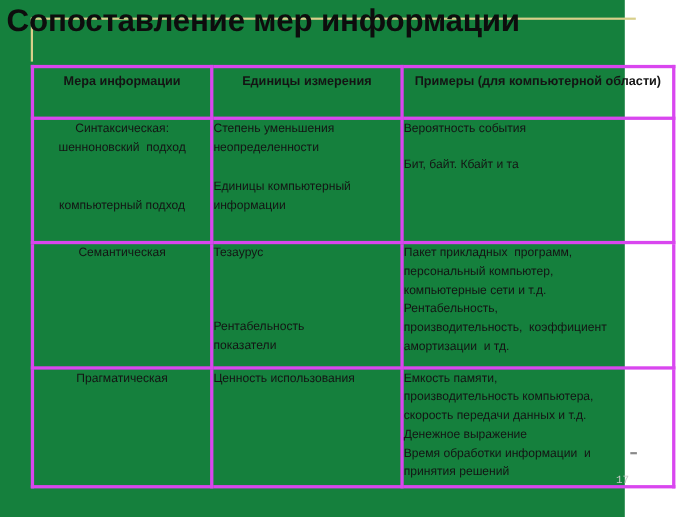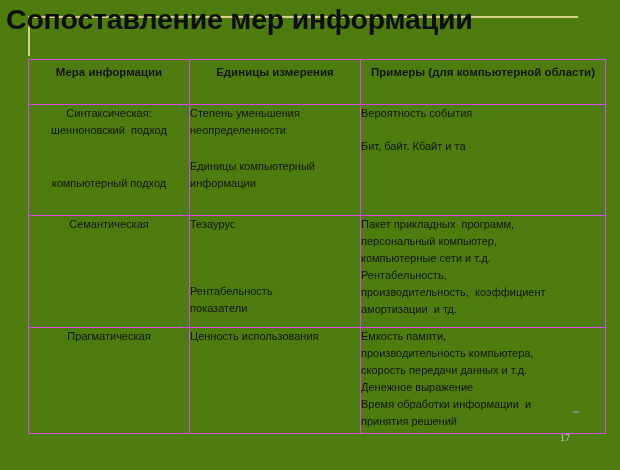--- a/index.html
+++ b/index.html
@@ -14,23 +14,23 @@
     overflow: hidden;
     font-family: "Liberation Sans", sans-serif;
     color: #1a1a1a;
     -webkit-font-smoothing: antialiased;
   }
 
   
   .slide {
     position: absolute;
     left: 0; top: 0;
-    width: 620px;
+    width: 568px;
     height: 470px;
-    background: #4d7c0f;
+    background: #15803d;
   }
 
   
   .title-block {
     position: absolute;
     left: 28px;
     top: 16px;
     width: 550px;
     height: 40px;
     border-top: 2px solid #d8cf8a;
@@ -56,21 +56,21 @@
     position: absolute;
     left: 28px;
     top: 59px;
     width: 550px;
     border-collapse: collapse;
     table-layout: fixed;
     font-size: 11px;
     line-height: 17px;
   }
   .tbl td, .tbl th {
-    border: 1px solid #d946ef;
+    border: 3px solid #d946ef;
     vertical-align: top;
     padding: 0;
     font-weight: normal;
     color: #141414;
   }
   .c1 { width: 152px; }
   .c2 { width: 162px; }
   .c3 { width: 236px; }
 
   
@@ -97,21 +97,21 @@
   .row-b td { height: 111px; }
   .row-c td { height: 105px; }
 
   
   .page-num {
     position: absolute;
     left: 560px;
     top: 432px;
     font-size: 10px;
     color: #c9c9c9;
-    font-family: Liberation Serif, serif;
+    font-family: Liberation Mono, monospace;
   }
 
   
   .tick {
     position: absolute;
     left: 573px;
     top: 411px;
     width: 6px;
     height: 2px;
     background: #8a8a8a;

